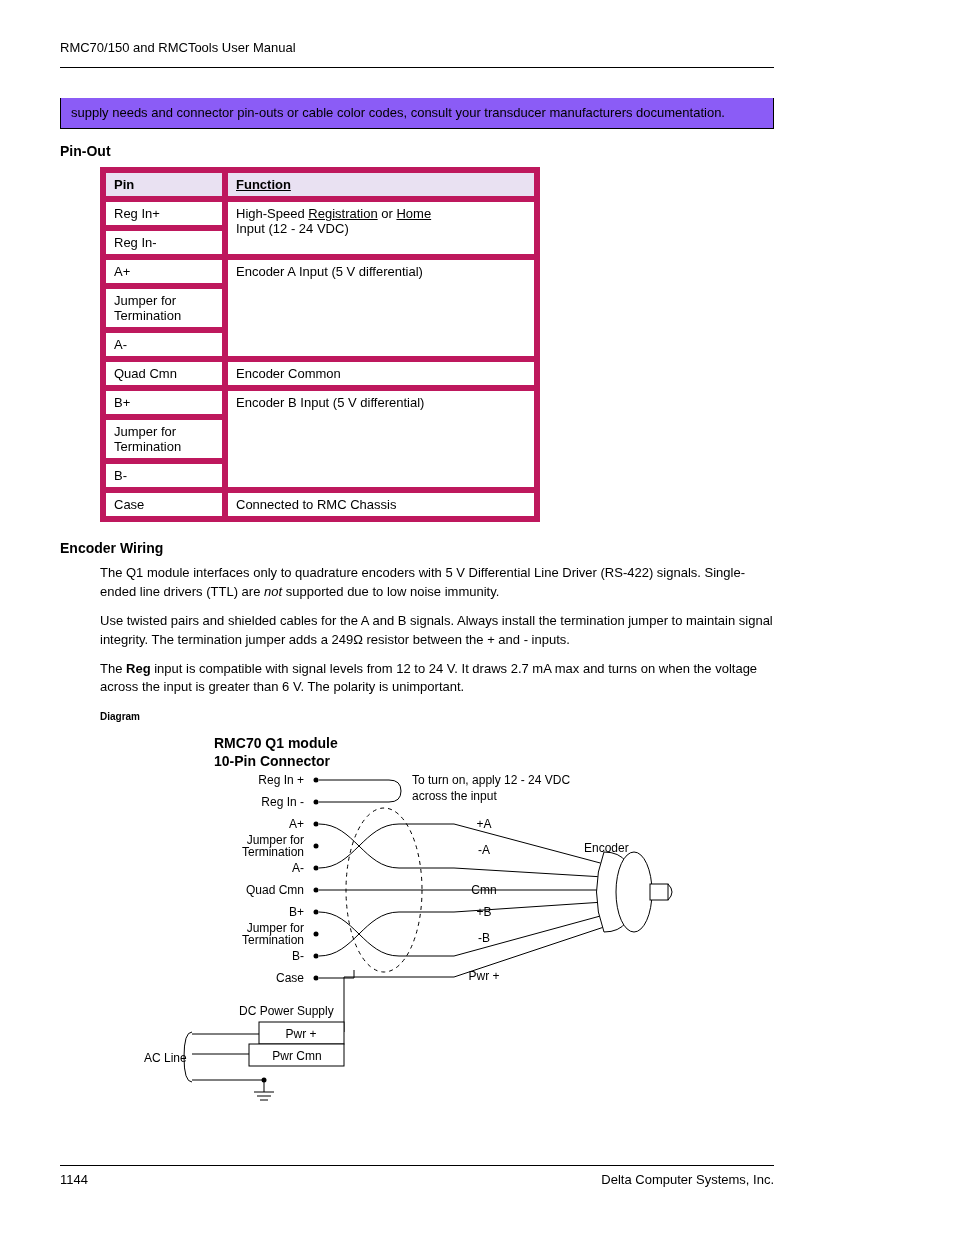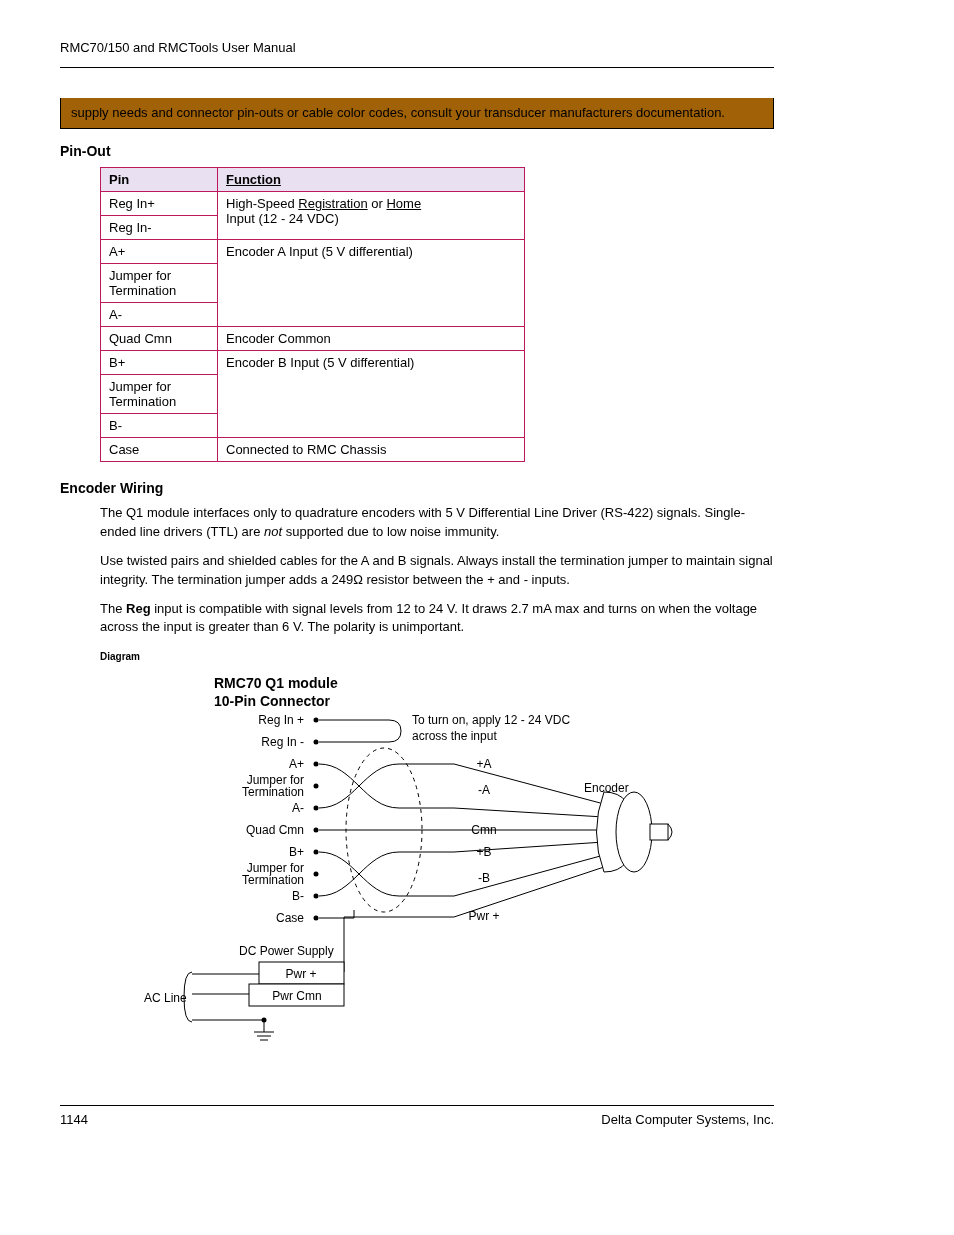--- a/index.html
+++ b/index.html
@@ -12,21 +12,21 @@
     width: 834px;
     box-sizing: border-box;
   }
   .header-line {
     font-size: 13px;
     border-bottom: 1px solid #000;
     padding-bottom: 12px;
     margin-bottom: 30px;
   }
   .note-box {
-    background: #a16207;
+    background: #8b5cf6;
     border: 1px solid #000;
     border-top: none;
     padding: 6px 10px 6px 10px;
     margin-bottom: 14px;
     margin-left: 0;
     line-height: 1.4;
   }
   h2.section-heading {
     font-size: 14px;
     font-weight: bold;
@@ -36,21 +36,21 @@
     font-size: 10px;
     font-weight: bold;
     margin: 14px 0 8px 40px;
   }
   table.pinout {
     border-collapse: collapse;
     margin-left: 40px;
     margin-bottom: 18px;
   }
   table.pinout th, table.pinout td {
-    border: 1px solid #be185d;
+    border: 6px solid #be185d;
     padding: 4px 8px;
     text-align: left;
     vertical-align: top;
     font-size: 13px;
   }
   table.pinout th {
     background: #e9e1f2;
     font-weight: bold;
   }
   .col-pin { width: 100px; }

